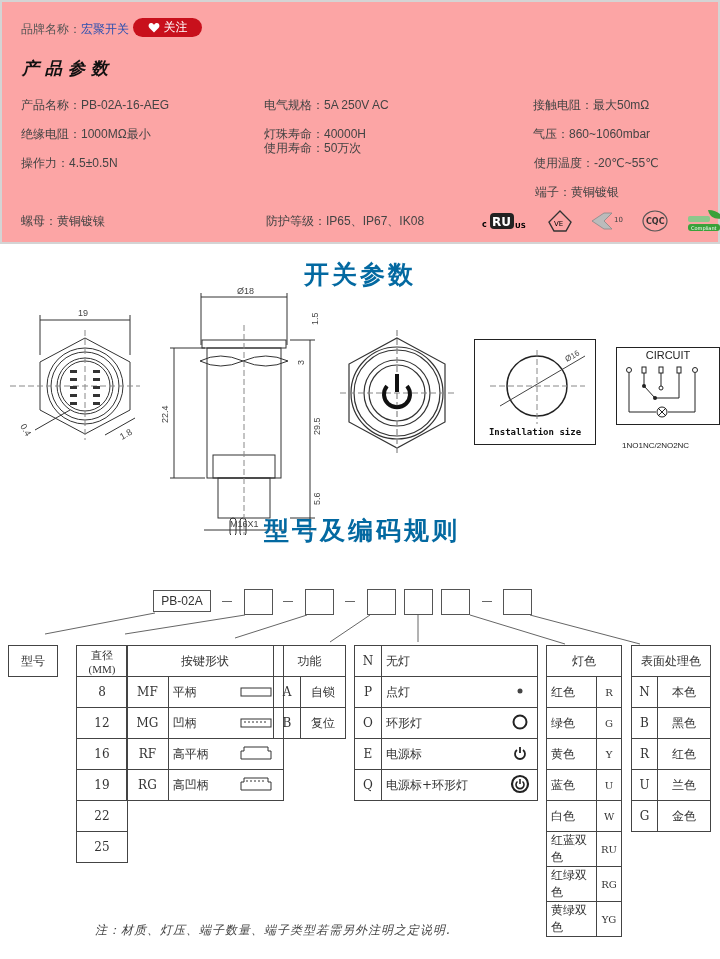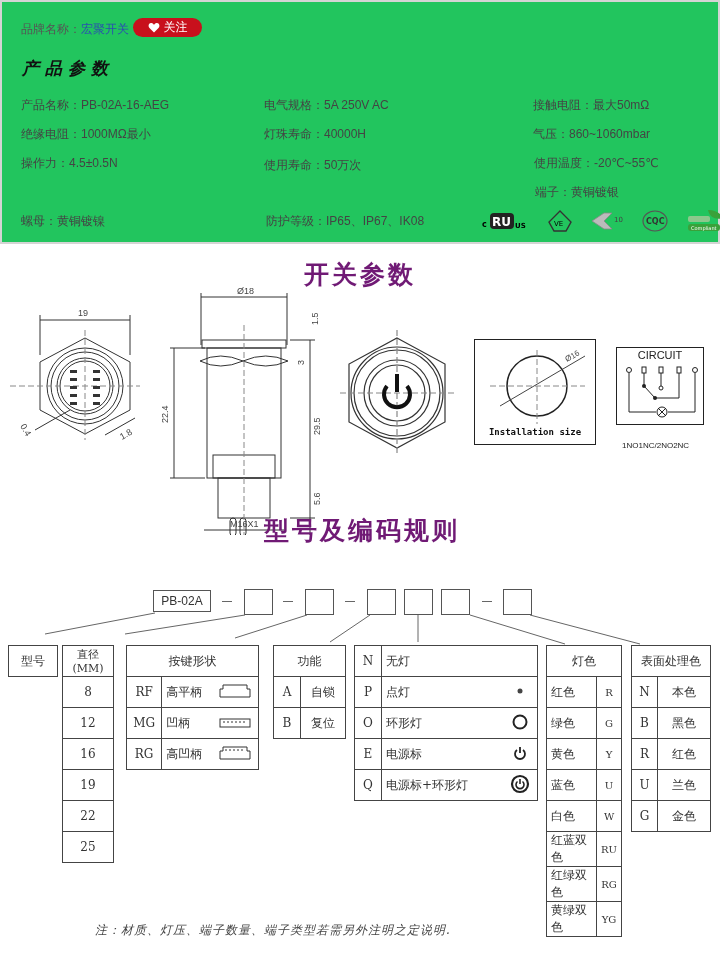--- a/index.html
+++ b/index.html
@@ -1,33 +1,33 @@
 <!DOCTYPE html>
 <html><head>
 <meta charset="utf-8">
 <style>
   * { box-sizing: border-box; margin: 0; padding: 0; }
   body { width: 720px; height: 959px; background: #fff; font-family: "Liberation Sans", "DejaVu Sans", sans-serif; color: #333; position: relative; overflow: hidden; }
-  .panel { position: absolute; left: 0; top: 0; width: 720px; height: 244px; border: 2px solid #d4d4d4; border-top-width: 2px; background: #22c55e; }
+  .panel { position: absolute; left: 0; top: 0; width: 720px; height: 244px; border: 2px solid #d4d4d4; border-top-width: 2px; background: #fca5a5; }
   .brand { position: absolute; left: 19px; top: 19px; font-size: 12px; color: #555; }
   .brand .name { color: #2a4fb0; }
   .follow { position: absolute; left: 131px; top: 16px; width: 69px; height: 19px; background: #c8101c; border-radius: 10px; color: #fff; font-size: 12px; display: flex; align-items: center; justify-content: center; gap: 4px; }
   .follow svg { width: 12px; height: 11px; }
   .section-title { position: absolute; left: 20px; top: 55px; font-family: "DejaVu Serif", serif; font-size: 17px; font-weight: bold; font-style: italic; letter-spacing: 6px; color: #111; }
   .spec { position: absolute; font-size: 12px; color: #444; white-space: nowrap; }
   .certs { position: absolute; left: 480px; top: 205px; height: 28px; display: flex; align-items: center; gap: 18px; }
   .cert { display: flex; align-items: center; justify-content: center; }
-  .h2 { position: absolute; font-size: 25px; font-weight: bold; color: #701a75; letter-spacing: 3px; font-family: "DejaVu Sans", sans-serif; }
+  .h2 { position: absolute; font-size: 25px; font-weight: bold; color: #0369a1; letter-spacing: 3px; font-family: "DejaVu Sans", sans-serif; }
   .drawing { position: absolute; }
   .code-box { position: absolute; border: 1px solid #555; background: #fff; }
   .code-label { position: absolute; left: 153px; top: 590px; width: 58px; height: 22px; border: 1px solid #555; font-size: 12px; display: flex; align-items: center; justify-content: center; color: #333; }
   .dash { position: absolute; height: 1px; background: #666; width: 10px; }
   table.t { position: absolute; border-collapse: collapse; font-family: "DejaVu Serif", "Liberation Serif", serif; font-size: 12px; color: #333; }
   table.t td { border: 1px solid #444; text-align: center; vertical-align: middle; height: 31px; padding: 0 4px; }
-  table.t td.hd { height: 31px; }
+  table.t td.hd { height: 31px; font-family: Liberation Serif, serif; }
   table.t td.left { text-align: left; }
   .note { position: absolute; left: 95px; top: 922px; font-family: "DejaVu Serif", serif; font-style: italic; font-size: 12px; color: #444; letter-spacing: 1px; }
 </style>
 </head>
 <body>
 
 <div class="panel">
   <div class="brand">
     <span>品牌名称：</span><span class="name">宏聚开关</span>
   </div>
@@ -41,21 +41,21 @@
 
   <div class="spec" style="left:19px;top:95px"><span>产品名称：</span><span>PB-02A-16-AEG</span></div>
   <div class="spec" style="left:262px;top:95px"><span>电气规格：</span><span>5A  250V  AC</span></div>
   <div class="spec" style="left:531px;top:95px"><span>接触电阻：</span><span>最大50mΩ</span></div>
 
   <div class="spec" style="left:19px;top:124px"><span>绝缘电阻：</span><span>1000MΩ最小</span></div>
   <div class="spec" style="left:262px;top:124px"><span>灯珠寿命：</span><span>40000H</span></div>
   <div class="spec" style="left:531px;top:124px"><span>气压：</span><span>860~1060mbar</span></div>
 
   <div class="spec" style="left:19px;top:153px"><span>操作力：</span><span>4.5±0.5N</span></div>
-  <div class="spec" style="left:262px;top:155px"><span>使用寿命：</span><span>50万次</span></div>
+  <div class="spec" style="left:262px;top:138px"><span>使用寿命：</span><span>50万次</span></div>
   <div class="spec" style="left:532px;top:153px"><span>使用温度：</span><span>-20℃~55℃</span></div>
 
   <div class="spec" style="left:533px;top:182px"><span>端子：</span><span>黄铜镀银</span></div>
 
   <div class="spec" style="left:19px;top:211px"><span>螺母：</span><span>黄铜镀镍</span></div>
   <div class="spec" style="left:264px;top:211px"><span>防护等级：</span><span>IP65、IP67、IK08</span></div>
 
   <div class="certs">
     <div class="cert">
       <svg width="48" height="20" viewBox="0 0 48 20">
@@ -178,21 +178,21 @@
   <svg width="120" height="104" viewBox="0 0 120 104">
     <circle cx="62" cy="46" r="30" fill="none" stroke="#222" stroke-width="1.5"></circle>
     <line x1="15" y1="46" x2="110" y2="46" stroke="#888" stroke-dasharray="6 3"></line>
     <line x1="62" y1="10" x2="62" y2="84" stroke="#888" stroke-dasharray="6 3"></line>
     <line x1="25" y1="66" x2="110" y2="16" stroke="#444"></line>
     <text x="92" y="22" font-size="8" fill="#444" transform="rotate(-30 92 22)">Ø16</text>
   </svg>
   <div style="position:absolute;left:0;right:0;top:87px;text-align:center;font-family:'DejaVu Sans Mono',monospace;font-weight:bold;font-size:9px;color:#111">Installation size</div>
 </div>
 
-<div class="drawing" style="left:616px;top:347px;width:88px;height:78px;border:1.5px solid #222">
+<div class="drawing" style="left:616px;top:347px;width:104px;height:78px;border:1.5px solid #222">
   <div style="position:absolute;left:0;right:0;top:1px;text-align:center;font-size:11px;color:#222">CIRCUIT</div>
   <svg style="position:absolute;left:0;top:14px" width="90" height="62" viewBox="0 0 90 62">
     <g fill="none" stroke="#222" stroke-width="1">
       <circle cx="12" cy="8" r="2.5"></circle>
         <circle cx="78" cy="8" r="2.5"></circle>
       <rect x="25" y="5" width="4" height="6"></rect>
         <rect x="42" y="5" width="4" height="6"></rect>
         <rect x="60" y="5" width="4" height="6"></rect>
       <line x1="12" y1="11" x2="12" y2="50"></line>
         <line x1="78" y1="11" x2="78" y2="50"></line>
@@ -241,21 +241,21 @@
 </svg>
 
 <table class="t" style="left:8px;top:645px;width:50px">
   <tbody>
       <tr>
         <td class="hd">型号</td>
       </tr>
 </tbody>
   </table>
 
-<table class="t" style="left:62px;top:645px;width:52px">
+<table class="t" style="left:76px;top:645px;width:52px">
   <tbody>
       <tr>
         <td class="hd" style="font-size:11px">直径(MM)</td>
       </tr>
   <tr>
         <td>8</td>
       </tr>
   <tr>
         <td>12</td>
       </tr>
@@ -267,38 +267,45 @@
       </tr>
   <tr>
         <td>22</td>
       </tr>
   <tr>
         <td>25</td>
       </tr>
 </tbody>
   </table>
 
-<table class="t" style="left:126px;top:645px;width:133px">
+<table class="t" style="left:126px;top:645px;width:158px">
   <tbody>
       <tr>
         <td class="hd" colspan="3">按键形状</td>
       </tr>
   <tr>
-        <td>RF</td>
-        <td class="left" style="border-right:none">高平柄</td>
-        <td style="border-left:none"><svg width="32" height="14">
-            <path d="M1 13 L1 5 L4 5 L4 1 L28 1 L28 5 L31 5 L31 13 Z" fill="none" stroke="#333"></path>
+        <td>MF</td>
+        <td class="left" style="border-right:none">平柄</td>
+        <td style="border-left:none"><svg width="32" height="12">
+            <rect x="1" y="3" width="30" height="8" fill="none" stroke="#333"></rect>
           </svg></td>
       </tr>
   <tr>
         <td>MG</td>
         <td class="left" style="border-right:none">凹柄</td>
         <td style="border-left:none"><svg width="32" height="12">
             <rect x="1" y="3" width="30" height="8" fill="none" stroke="#333"></rect>
             <line x1="4" y1="6" x2="28" y2="6" stroke="#333" stroke-dasharray="2 2"></line>
+          </svg></td>
+      </tr>
+  <tr>
+        <td>RF</td>
+        <td class="left" style="border-right:none">高平柄</td>
+        <td style="border-left:none"><svg width="32" height="14">
+            <path d="M1 13 L1 5 L4 5 L4 1 L28 1 L28 5 L31 5 L31 13 Z" fill="none" stroke="#333"></path>
           </svg></td>
       </tr>
   <tr>
         <td>RG</td>
         <td class="left" style="border-right:none">高凹柄</td>
         <td style="border-left:none"><svg width="32" height="14">
             <path d="M1 13 L1 5 L4 5 L4 1 L28 1 L28 5 L31 5 L31 13 Z" fill="none" stroke="#333"></path>
             <line x1="6" y1="4" x2="26" y2="4" stroke="#333" stroke-dasharray="2 2"></line>
           </svg></td>
       </tr>

